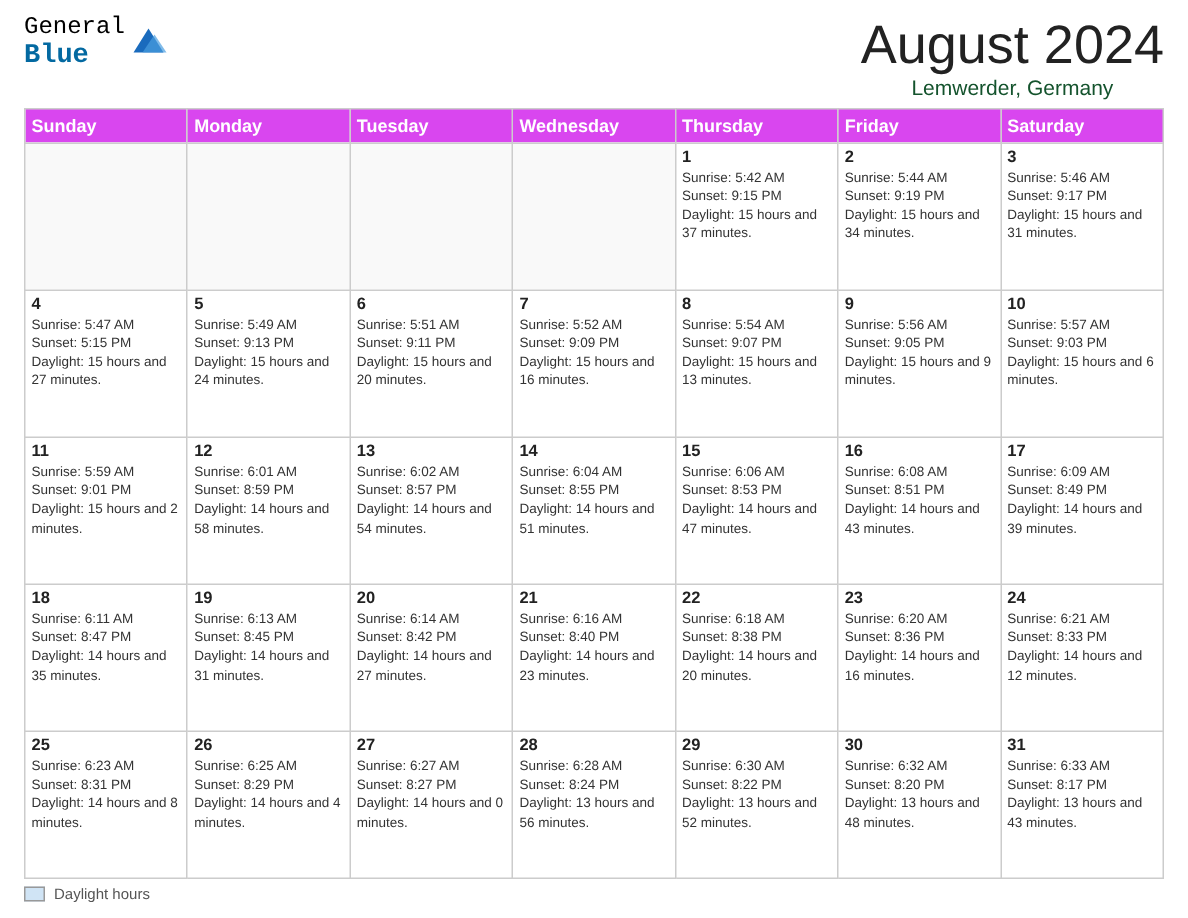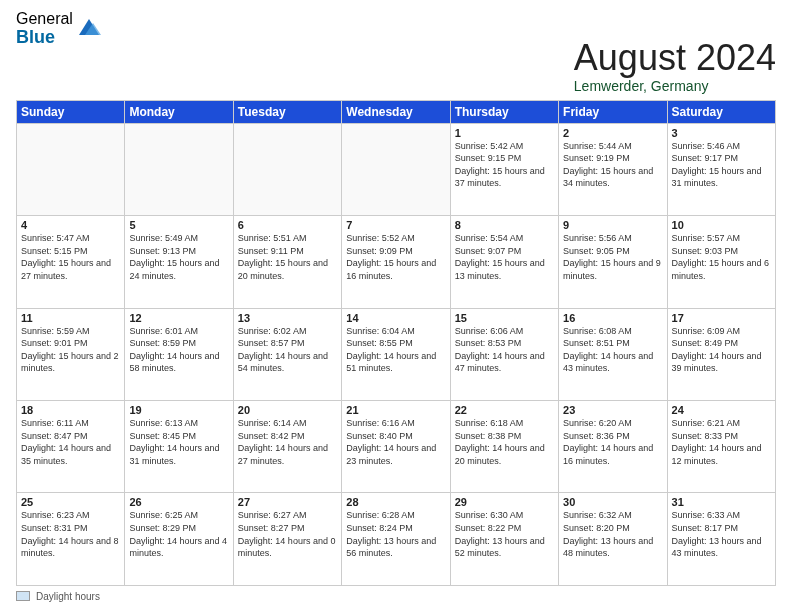--- a/index.html
+++ b/index.html
@@ -24,53 +24,53 @@
       margin-bottom: 6px;
     }
     .logo {
       display: flex;
       align-items: center;
     }
     .logo-text {
       display: flex;
       flex-direction: column;
       line-height: 1.1;
+      font-family: Liberation Mono, monospace;
     }
     .logo-blue {
       font-size: 18px;
       font-weight: bold;
       color: #0369a1;
     }
     .logo-icon {
       width: 28px;
       height: 28px;
       margin-left: 2px;
       margin-top: -4px;
     }
     .title-block {
-      text-align: left;
-      margin-top: 28px;
+      text-align: center;
     }
     .month-year {
       font-size: 36px;
       font-weight: 300;
       color: #222;
       line-height: 1.1;
     }
     .location {
       font-size: 14px;
       color: #14532d;
     }
     .calendar {
       width: 100%;
       border-collapse: collapse;
       flex: 1;
     }
     .calendar th {
-      background: #1d4ed8;
+      background: #d946ef;
       color: #fff;
       font-size: 12px;
       font-weight: bold;
       padding: 4px 4px;
       text-align: left;
       border: 1px solid #ccc;
     }
     .calendar td {
       border: 1px solid #ccc;
       vertical-align: top;

